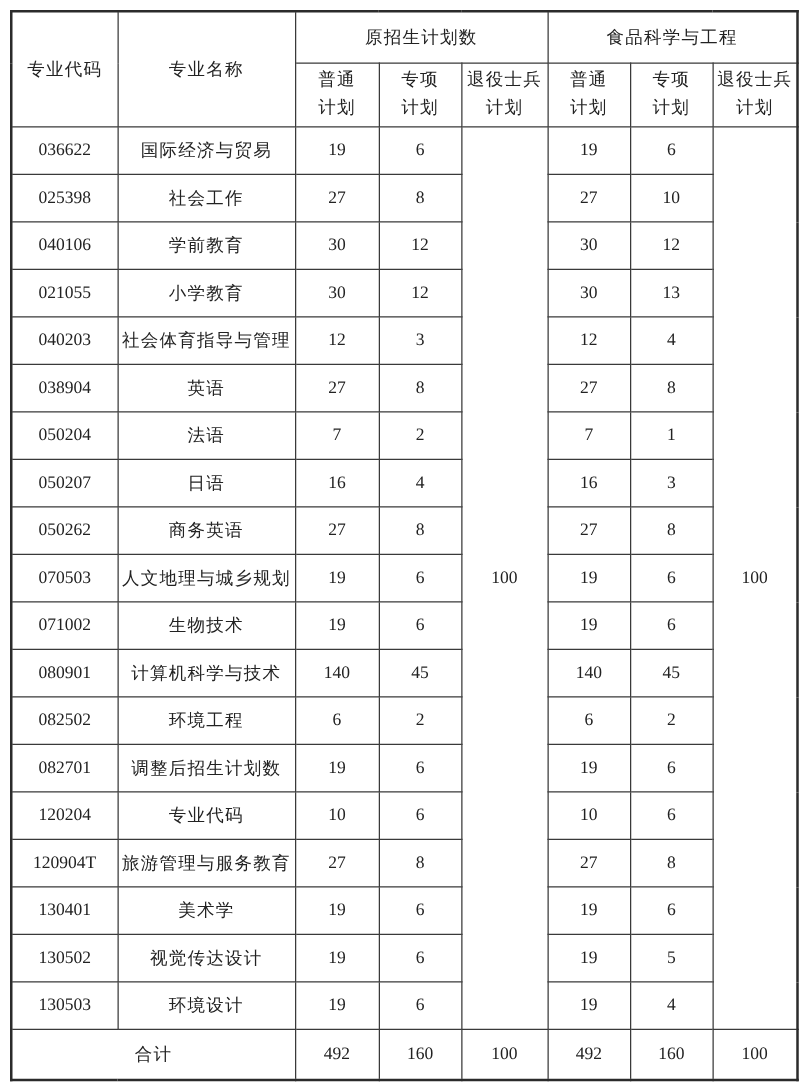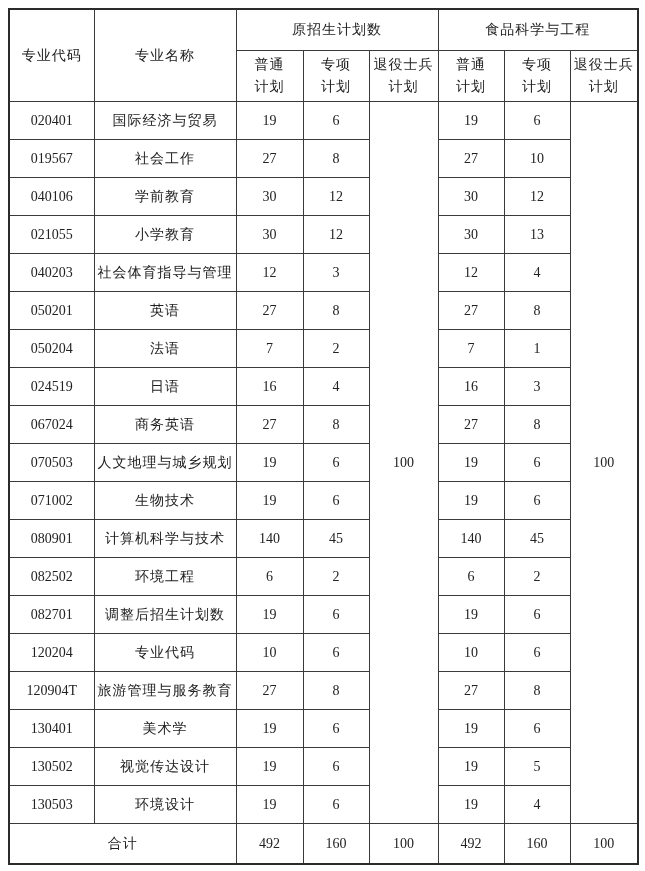--- a/index.html
+++ b/index.html
@@ -74,31 +74,31 @@
             <span>计划</span>
           </th>
         <th>
             <span>退役士兵</span>
             <span>计划</span>
           </th>
       </tr>
     </thead>
     <tbody>
       <tr>
-        <td>020401</td>
+        <td>036622</td>
         <td class="name">国际经济与贸易</td>
         <td>19</td>
         <td>6</td>
         <td rowspan="19">100</td>
         <td>19</td>
         <td>6</td>
         <td rowspan="19">100</td>
       </tr>
       <tr>
-        <td>019567</td>
+        <td>025398</td>
         <td class="name">社会工作</td>
         <td>27</td>
         <td>8</td>
         <td>27</td>
         <td>10</td>
       </tr>
       <tr>
         <td>040106</td>
         <td class="name">学前教育</td>
         <td>30</td>
@@ -116,45 +116,45 @@
       </tr>
       <tr>
         <td>040203</td>
         <td class="name">社会体育指导与管理</td>
         <td>12</td>
         <td>3</td>
         <td>12</td>
         <td>4</td>
       </tr>
       <tr>
-        <td>050201</td>
+        <td>038904</td>
         <td class="name">英语</td>
         <td>27</td>
         <td>8</td>
         <td>27</td>
         <td>8</td>
       </tr>
       <tr>
         <td>050204</td>
         <td class="name">法语</td>
         <td>7</td>
         <td>2</td>
         <td>7</td>
         <td>1</td>
       </tr>
       <tr>
-        <td>024519</td>
+        <td>050207</td>
         <td class="name">日语</td>
         <td>16</td>
         <td>4</td>
         <td>16</td>
         <td>3</td>
       </tr>
       <tr>
-        <td>067024</td>
+        <td>050262</td>
         <td class="name">商务英语</td>
         <td>27</td>
         <td>8</td>
         <td>27</td>
         <td>8</td>
       </tr>
       <tr>
         <td>070503</td>
         <td class="name">人文地理与城乡规划</td>
         <td>19</td>

